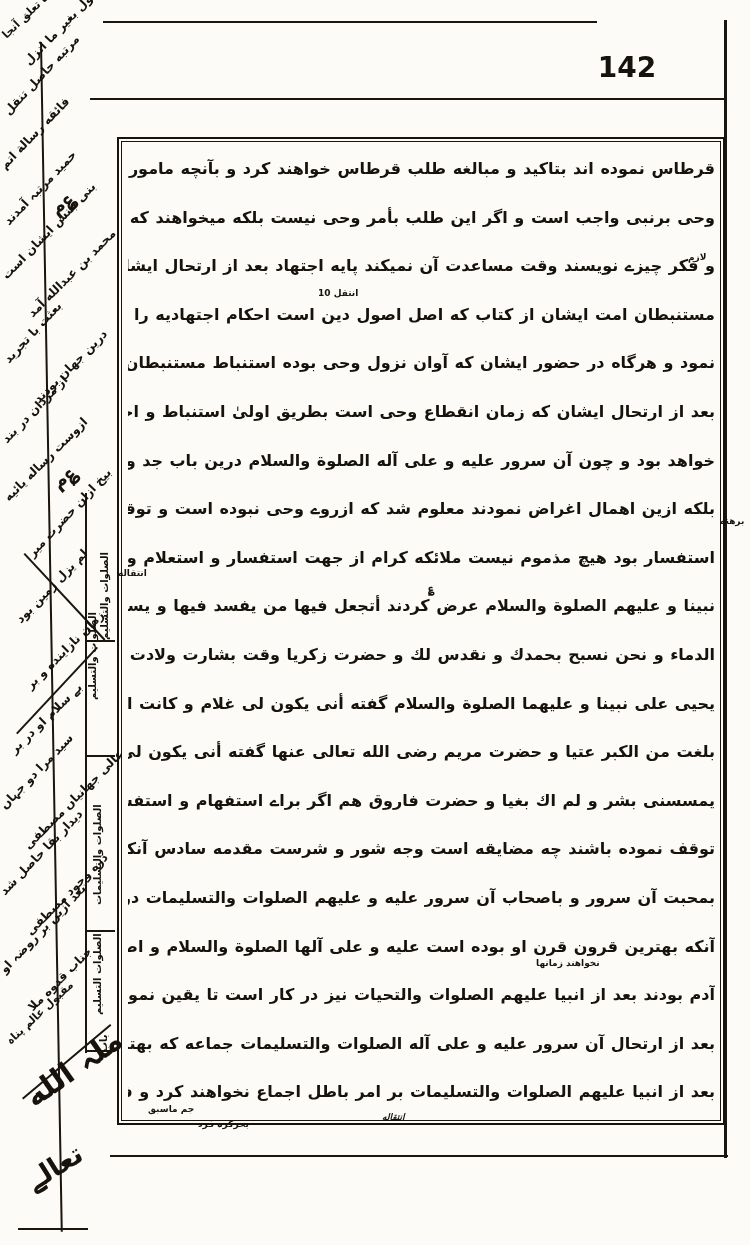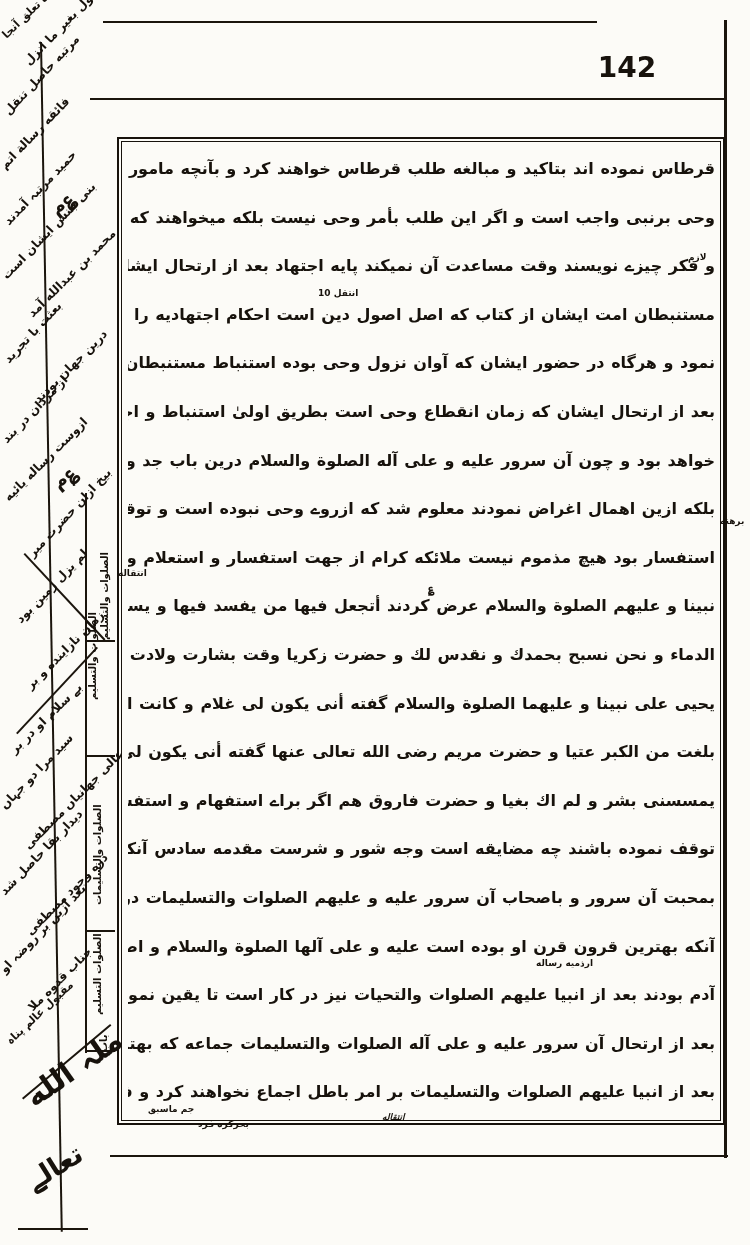--- a/index.html
+++ b/index.html
@@ -180,18 +180,18 @@
   <span class="mg mg23">مقبول عالم پناہ</span>
 
   <span class="seal seal1">ملہ الله</span>
   <span class="seal seal2">تعالے</span>
 
   <span class="gl g0">لازم</span>
   <span class="gl g1">انتقل 10</span>
   <span class="gl g2">برهنه</span>
   <span class="gl g3">؏</span>
   <span class="gl g4">انتقاله</span>
-  <span class="gl g5">ارذمیه رساله</span>
+  <span class="gl g5">نخواهند زمانها</span>
   <span class="gl g6">جم ماسبق</span>
   <span class="gl g7">بحركره فرد</span>
   <span class="gl g8">انتقاله</span>
 
 </div>
 
 </body></html>

